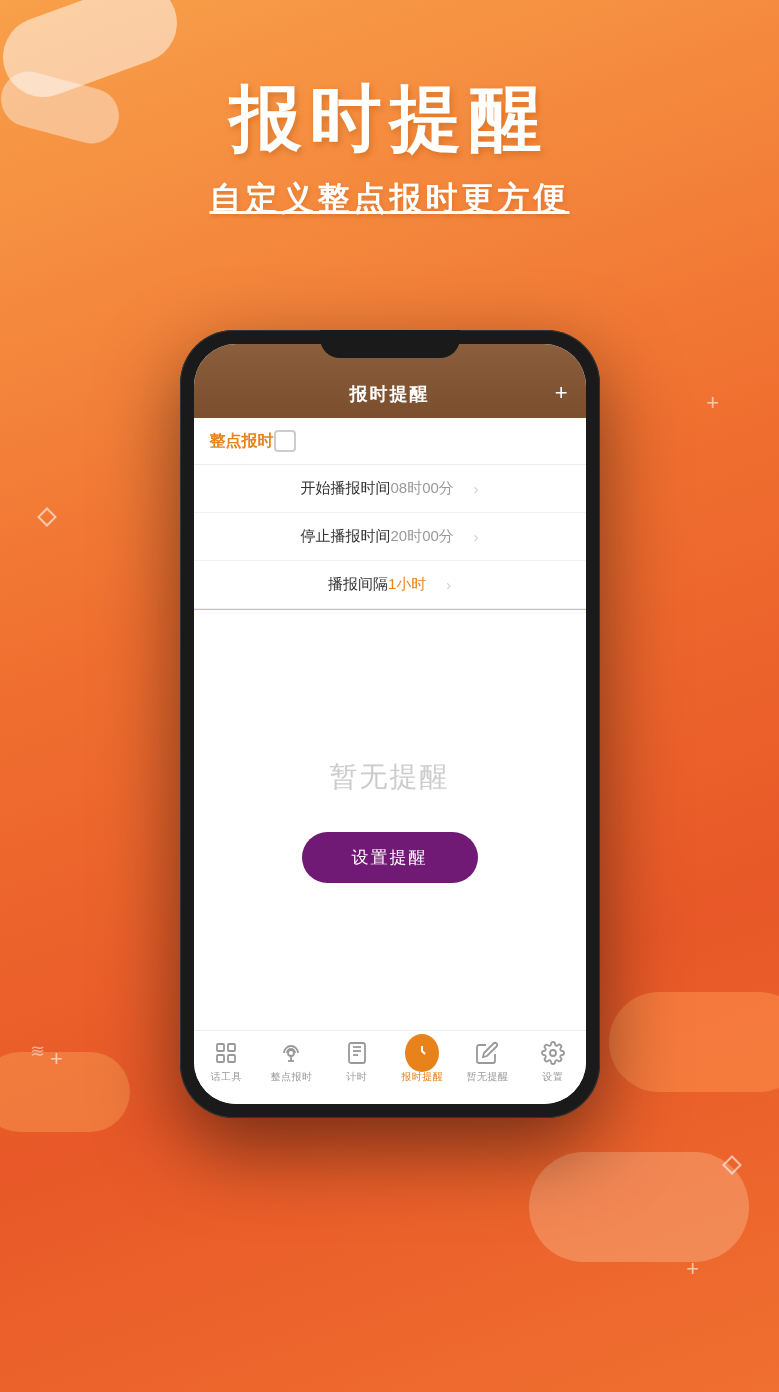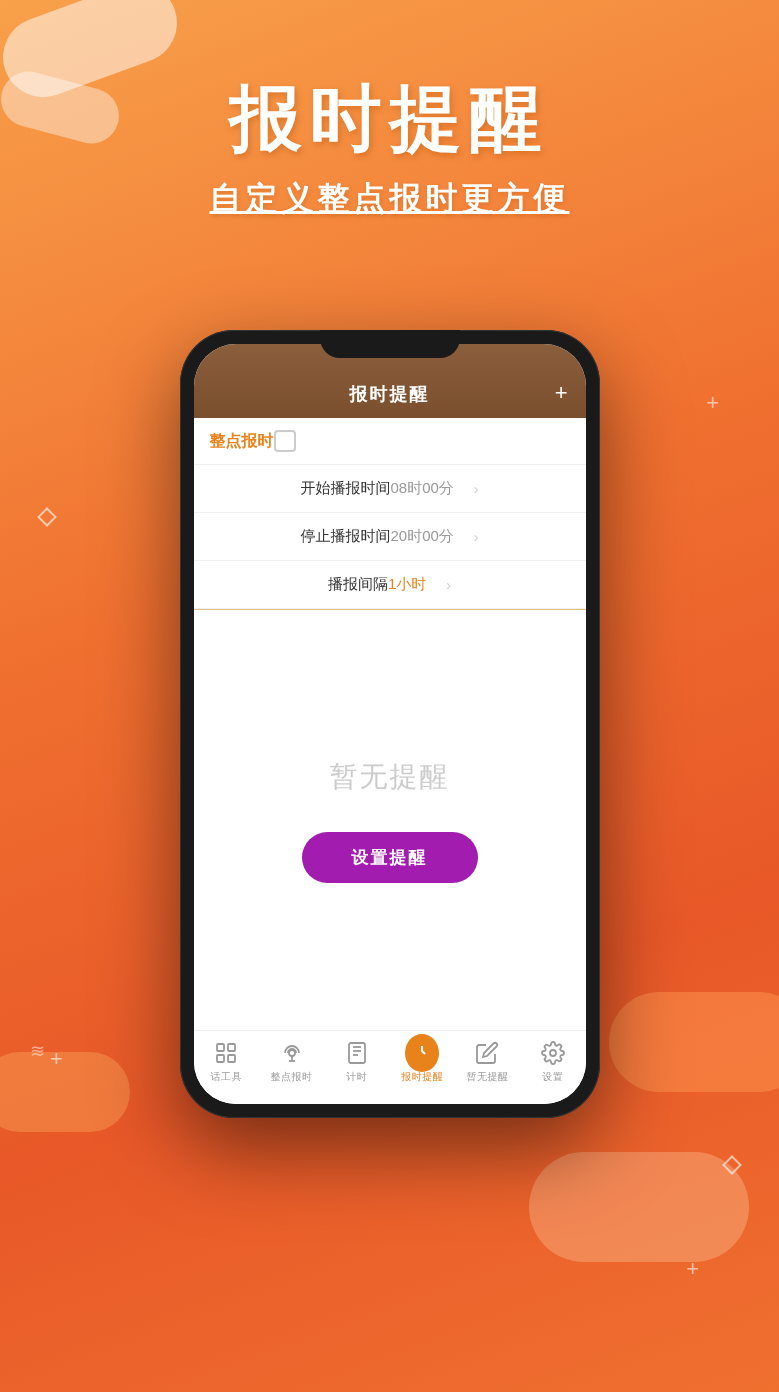--- a/index.html
+++ b/index.html
@@ -232,38 +232,38 @@
       padding: 40px 20px;
       gap: 36px;
     }
     .empty-text {
       color: #ccc;
       font-size: 28px;
       font-weight: 500;
       letter-spacing: 2px;
     }
     .set-reminder-btn {
-      background: #a21caf;
+      background: #701a75;
       color: white;
       font-size: 17px;
-      font-weight: 700;
+      font-weight: 400;
       padding: 14px 50px;
       border-radius: 30px;
       border: none;
       letter-spacing: 2px;
       cursor: pointer;
     }
 
     
     .bottom-nav {
       background: white;
       border-top: 1px solid #eee;
       display: flex;
       align-items: center;
-      justify-content: center;
+      justify-content: space-between;
       padding: 8px 0 20px;
     }
     .nav-item {
       display: flex;
       flex-direction: column;
       align-items: center;
       gap: 3px;
       flex: 1;
       cursor: pointer;
     }

